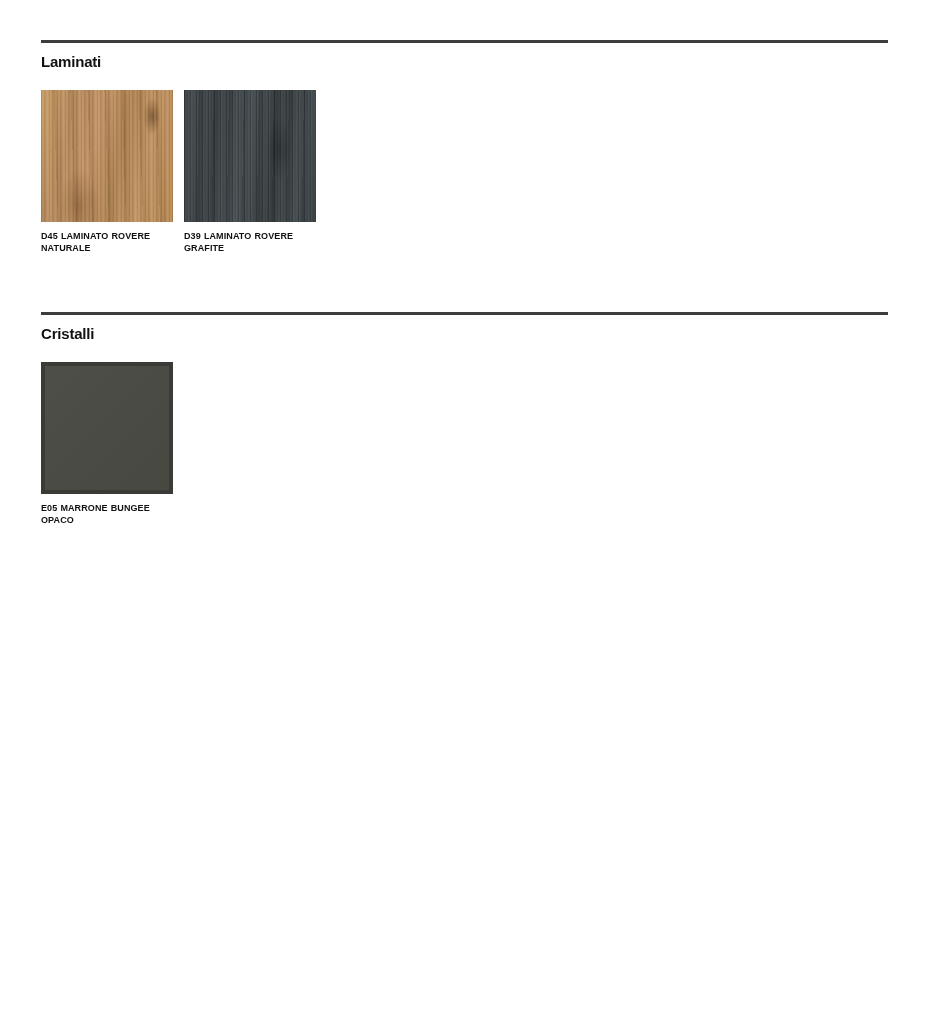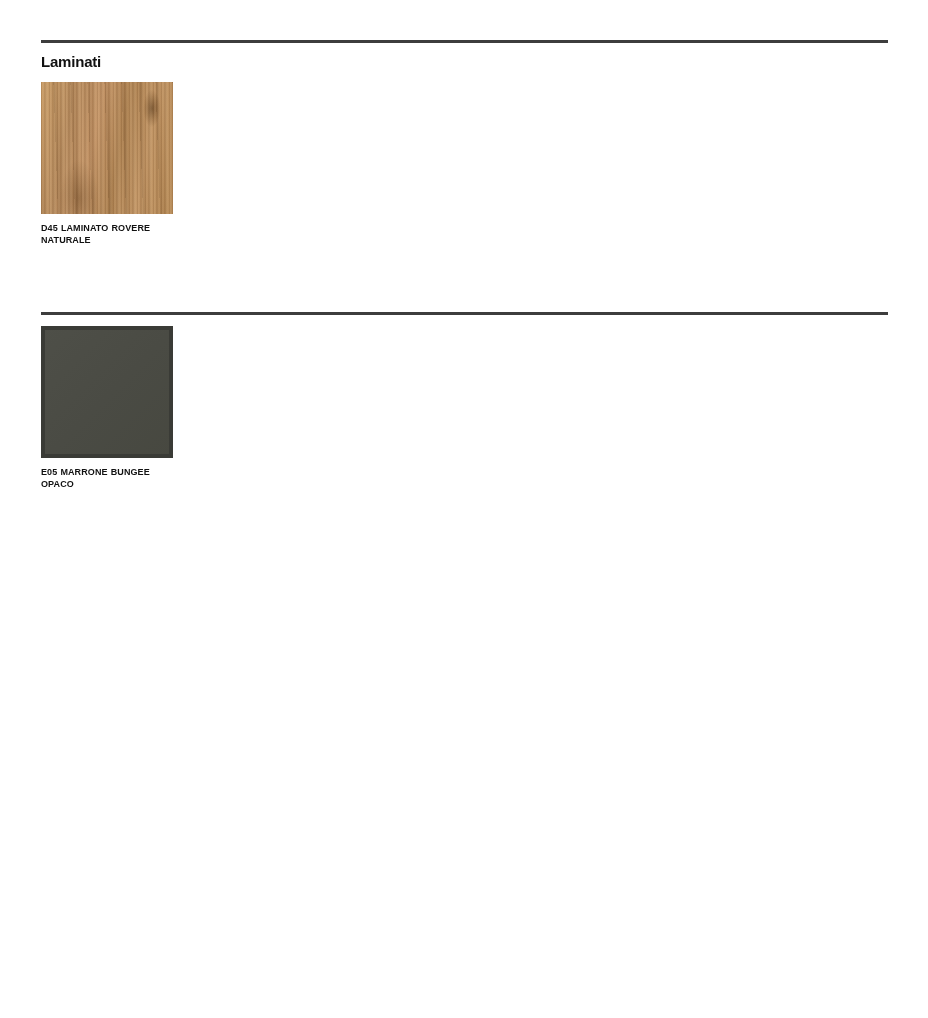--- a/index.html
+++ b/index.html
@@ -50,20 +50,21 @@
   .swatch-grid {
     display: flex;
     flex-wrap: wrap;
     margin-top: 11px;
     width: 880px;
   }
   .swatch-cell {
     width: 132px;
     margin-right: 11px;
     margin-bottom: 16px;
+    margin-top: 8px;
   }
   .swatch-chip {
     width: 132px;
     height: 132px;
     position: relative;
     overflow: hidden;
     background: #cccccc;
   }
   .swatch-label {
     font-size: 9px;
@@ -159,26 +160,33 @@
 
     <div class="swatch-grid">
 
       <div class="swatch-cell">
         <div class="swatch-chip">
           <div class="wood wood-natural"></div>
         </div>
         <div class="swatch-label">D45 LAMINATO ROVERE NATURALE</div>
       </div>
 
+      <div class="swatch-cell">
+        <div class="swatch-chip">
+          <div class="wood wood-grafite"></div>
+        </div>
+        <div class="swatch-label">D39 LAMINATO ROVERE GRAFITE</div>
+      </div>
 
     </div>
   </div>
 
   <div class="section" id="section-cristalli">
     <div class="divider"></div>
+    <h2 class="section-title">Cristalli</h2>
 
     <div class="swatch-grid">
 
 
 
 
 
 
       <div class="swatch-cell">
         <div class="swatch-chip">

